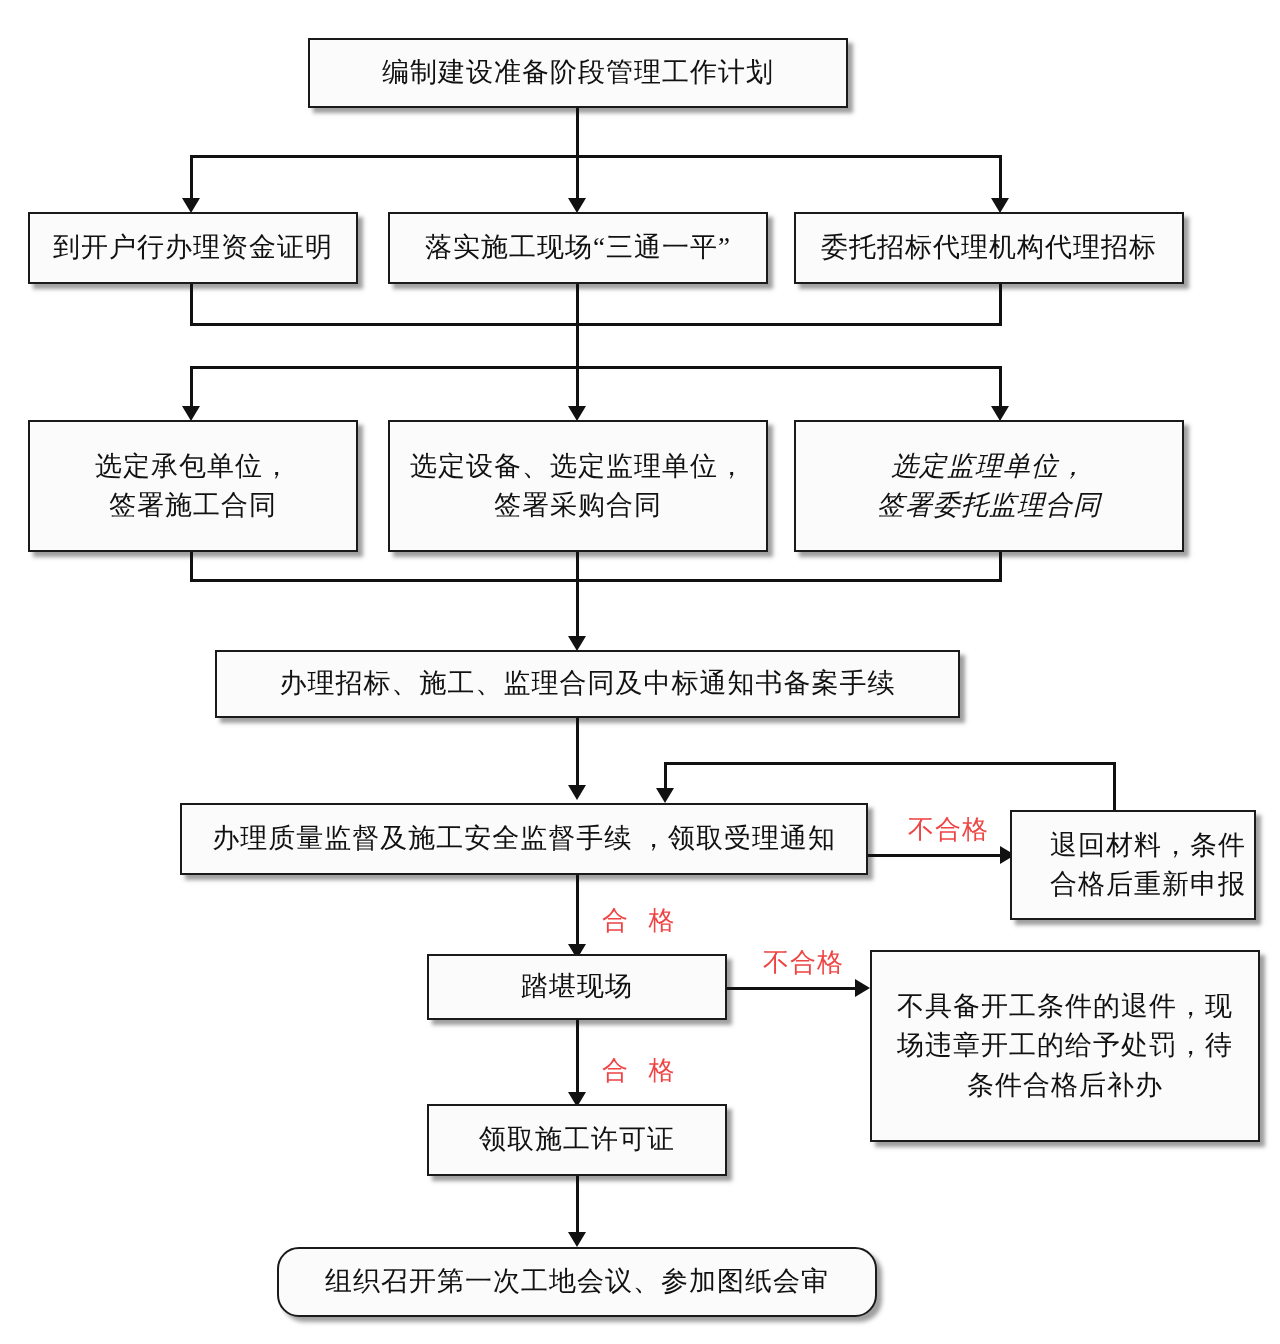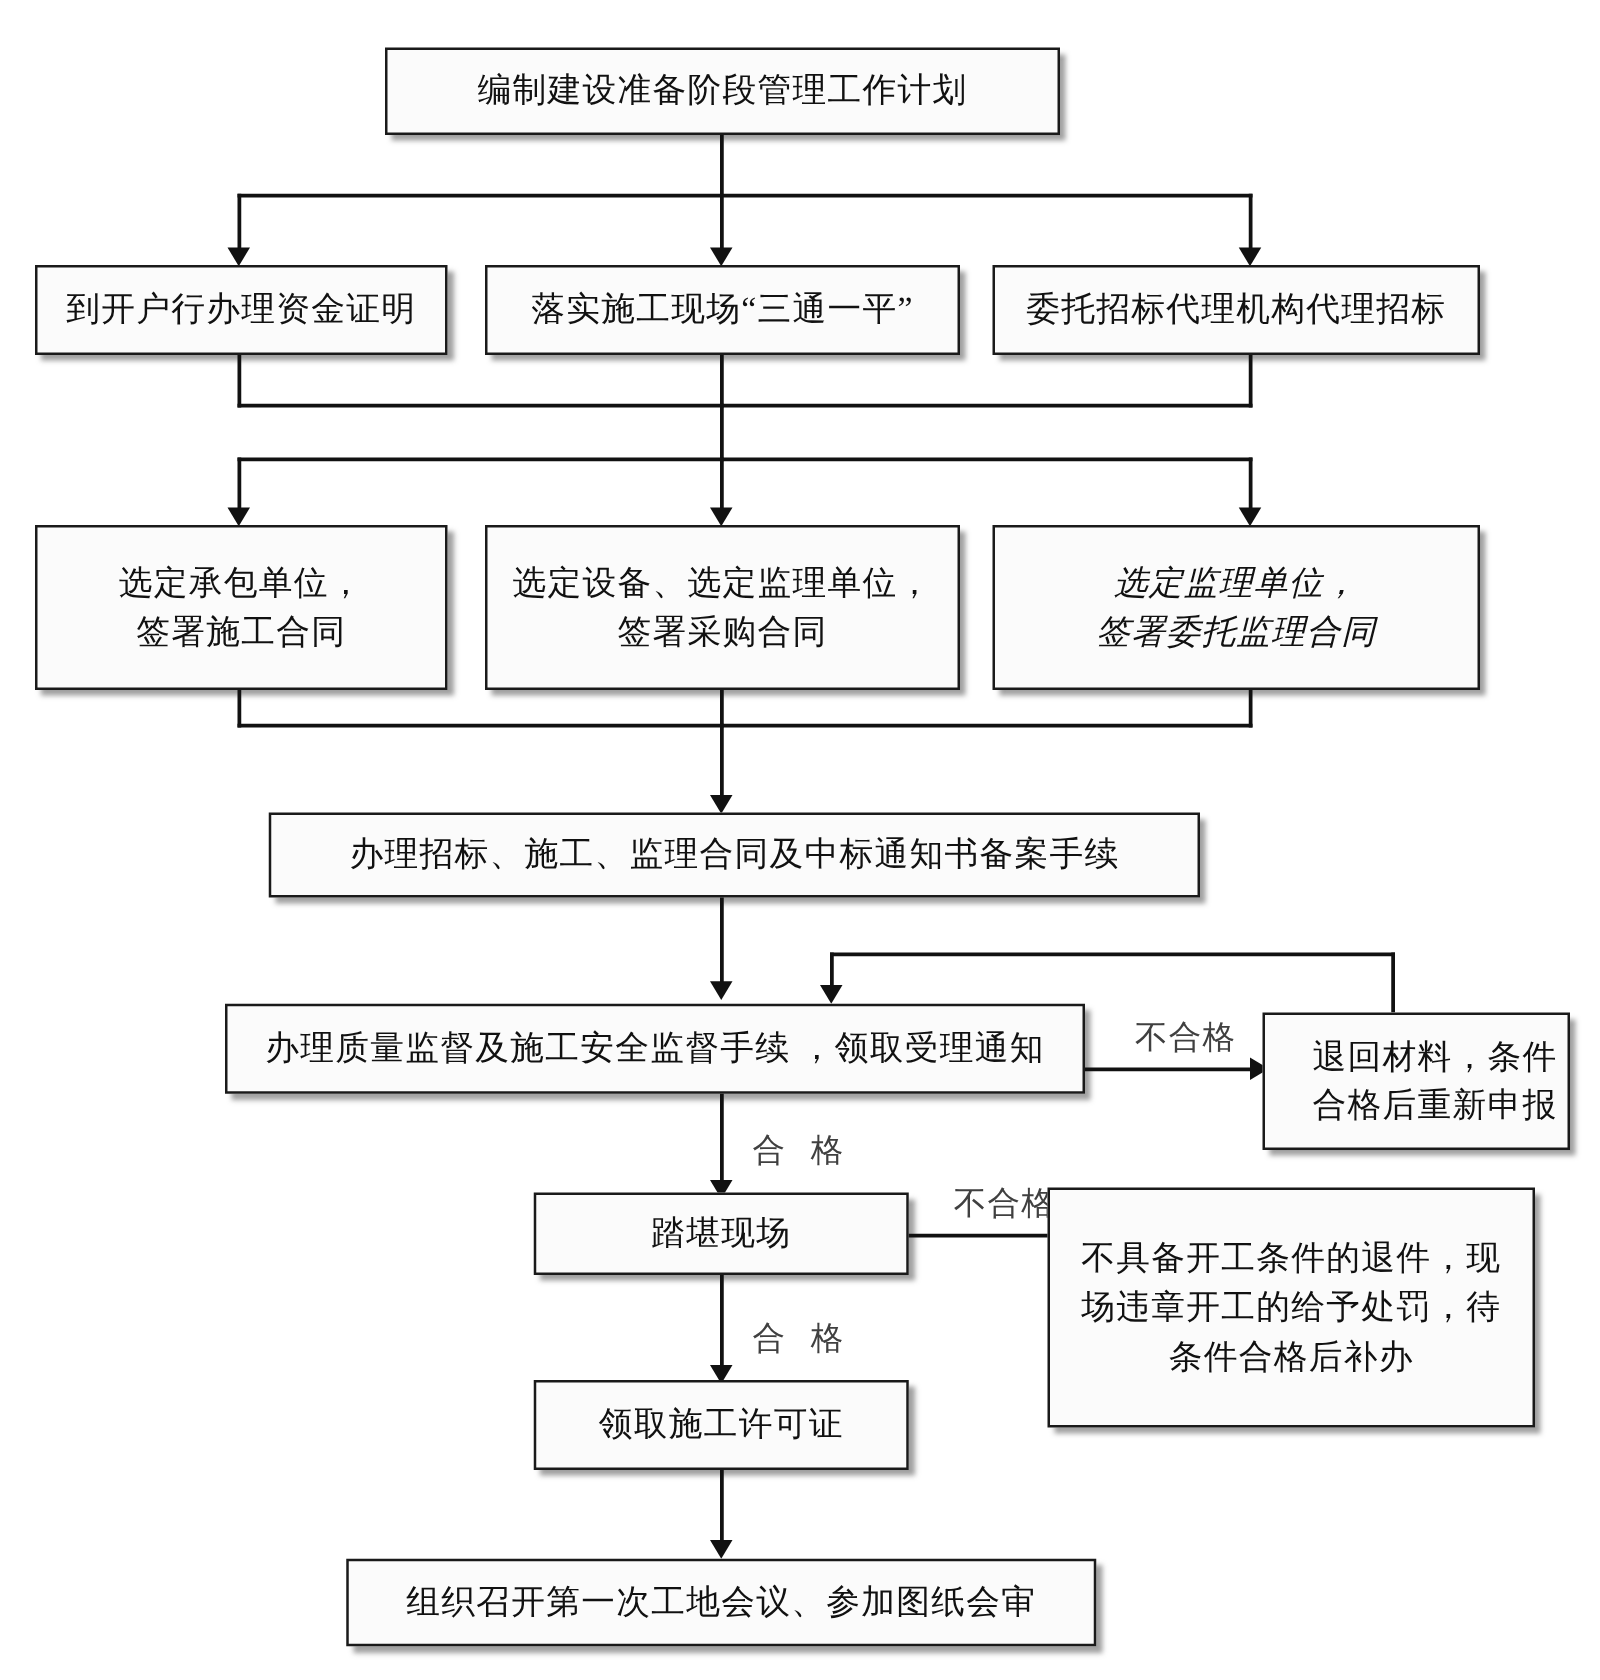--- a/index.html
+++ b/index.html
@@ -64,21 +64,21 @@
     position: absolute;
     width: 0;
     height: 0;
     border-top: 9px solid transparent;
     border-bottom: 9px solid transparent;
     border-left: 15px solid #111111;
   }
   
   .edge-label {
     position: absolute;
-    color: #404040;
+    color: #ef4444;
     font-family: "Liberation Serif", "DejaVu Serif", serif;
     font-size: 26px;
     letter-spacing: 1px;
     white-space: nowrap;
   }
   .edge-label.spaced {
     letter-spacing: 7px;
   }
 </style>
 </head>
@@ -174,34 +174,34 @@
   <div class="edge-label spaced" style="left:602px; top:903px;">合  格</div>
 
   <div class="node" style="left:427px; top:954px; width:300px; height:66px;">
     <span class="line">踏堪现场</span>
   </div>
 
   <div class="hline" style="left:727px; top:987px; width:136px;"></div>
   <div class="arrow-right" style="left:855px; top:979px;"></div>
   <div class="edge-label" style="left:763px; top:945px;">不合格</div>
 
-  <div class="node" style="left:838px; top:950px; width:390px; height:192px;">
+  <div class="node" style="left:870px; top:950px; width:390px; height:192px;">
     <span class="line">不具备开工条件的退件，现</span>
     <span class="line">场违章开工的给予处罚，待</span>
     <span class="line">条件合格后补办</span>
   </div>
 
   <div class="vline" style="left:576px; top:1020px; height:78px;"></div>
   <div class="arrow-down" style="left:568px; top:1092px;"></div>
   <div class="edge-label spaced" style="left:602px; top:1053px;">合  格</div>
 
   <div class="node" style="left:427px; top:1104px; width:300px; height:72px;">
     <span class="line">领取施工许可证</span>
   </div>
 
   <div class="vline" style="left:576px; top:1176px; height:62px;"></div>
   <div class="arrow-down" style="left:568px; top:1232px;"></div>
 
-  <div class="node" style="left:277px; top:1247px; width:600px; height:70px;">
+  <div class="node" style="left:277px; top:1247px; width:600px; height:70px;border-radius:22px;">
     <span class="line">组织召开第一次工地会议、参加图纸会审</span>
   </div>
 
 </div>
 
 </body></html>

